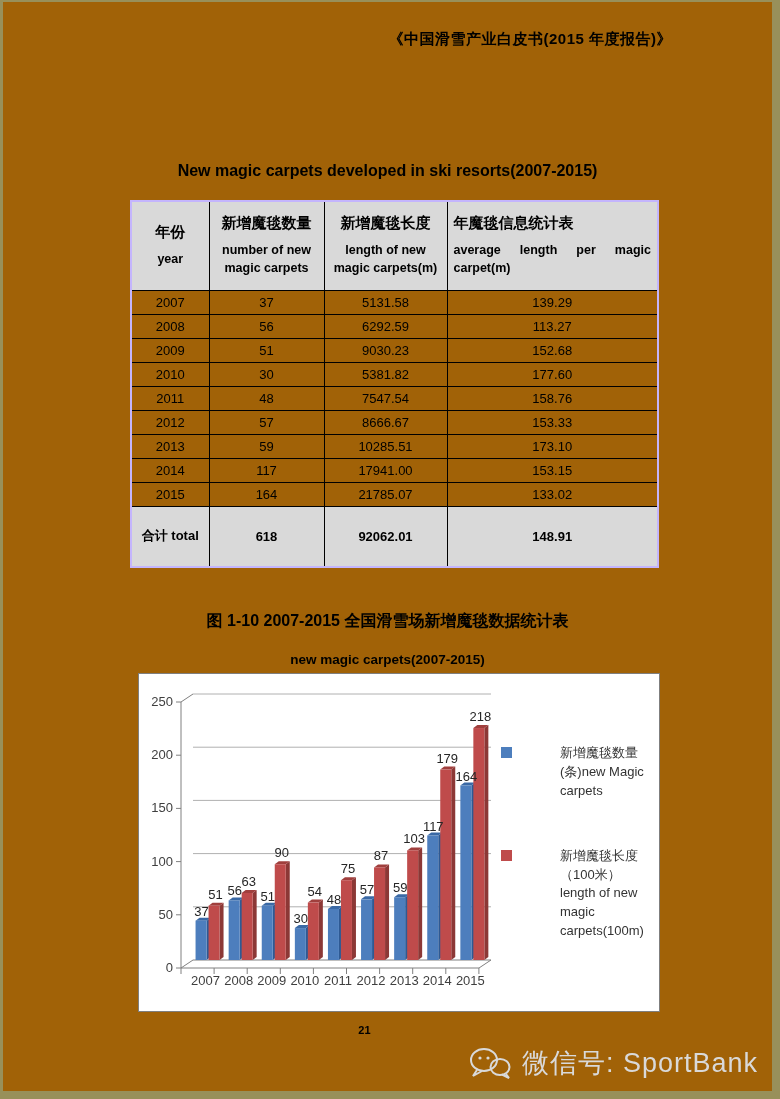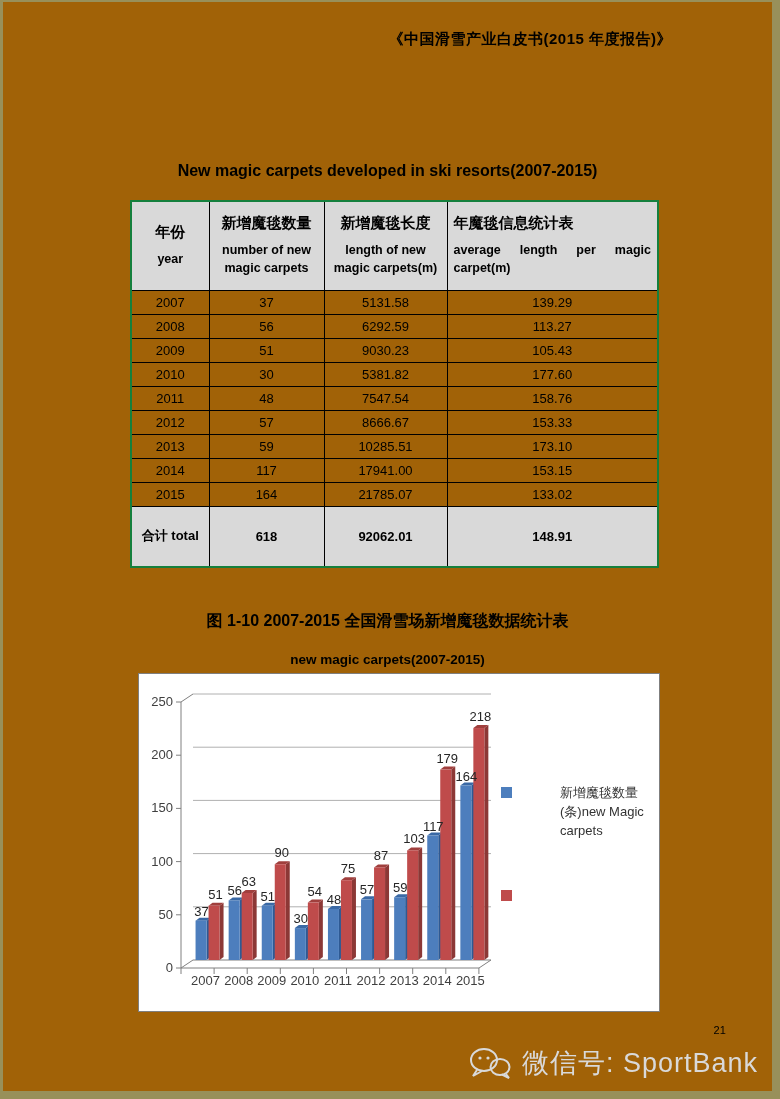--- a/index.html
+++ b/index.html
@@ -8,41 +8,41 @@
         border-style:solid;border-color:#98905a;border-width:2px 8px 8px 3px;overflow:hidden;}
 
   .doc-header{position:absolute;top:28px;right:100px;font-size:15px;font-weight:bold;letter-spacing:.5px;}
 
   .center-title{position:absolute;left:0;width:100%;text-align:center;font-weight:bold;}
   #table-title-cn{top:114px;font-size:16px;}
   #table-title-en{top:160px;font-size:16px;}
   #chart-title-cn{top:609px;font-size:16px;}
   #chart-subtitle{top:650px;font-size:13.5px;}
 
-  table.stats{position:absolute;left:127px;top:198px;border-collapse:collapse;border:2px solid #15803d;table-layout:fixed;}
+  table.stats{position:absolute;left:127px;top:198px;border-collapse:collapse;border:2px solid #c4b5fd;table-layout:fixed;}
   table.stats td,table.stats th{border:1px solid #000;padding:0 6px;box-sizing:border-box;}
   table.stats th{background:#d9d9d9;vertical-align:middle;font-weight:bold;height:89px;}
   .th-cn{font-size:15px;display:block;margin-bottom:8px;}
   .th-en{font-size:12.5px;display:block;line-height:1.5;}
   th.justify .th-en{text-align:justify;}
   table.stats td{height:24px;text-align:center;font-size:13px;}
   table.stats tr.total td{background:#d9d9d9;height:61px;font-weight:bold;}
   col.c0{width:78px;} col.c1{width:115px;} col.c2{width:123px;} col.c3{width:211px;}
 
   #chart-box{position:absolute;left:135px;top:671px;width:520px;height:337px;border:1px solid #7f7f7f;background:#fff;}
   #chart-svg{position:absolute;left:0;top:0;}
   .axis-lbl{font-family:"Liberation Sans",sans-serif;font-size:13px;fill:#3f3f3f;}
   .data-lbl{font-family:"Liberation Sans",sans-serif;font-size:13px;fill:#262626;}
 
   #legend{position:absolute;left:362px;top:0;width:155px;height:100%;display:flex;flex-direction:column;
           justify-content:center;gap:46px;}
   .legend-item{display:flex;align-items:flex-start;font-size:13px;line-height:1.45;color:#333;gap:43px;}
   .legend-swatch{flex:0 0 11px;width:11px;height:11px;margin:3px 5px 0 0;}
 
-  #page-num{position:absolute;left:0;top:1022px;width:94%;text-align:right;font-size:11px;font-weight:normal;}
+  #page-num{position:absolute;left:0;top:1022px;width:94%;text-align:center;font-size:11px;font-weight:bold;}
 
   #watermark{position:absolute;right:14px;bottom:10px;display:flex;align-items:center;gap:10px;
              color:#d9d9d9;font-size:27px;letter-spacing:1px;white-space:nowrap;}
 </style>
 </head>
 <body>
 
 <div id="page">
 
   <div class="doc-header">《中国滑雪产业白皮书(2015 年度报告)》</div>
@@ -86,21 +86,21 @@
         <tr>
           <td>2008</td>
           <td>56</td>
           <td>6292.59</td>
           <td>113.27</td>
         </tr>
         <tr>
           <td>2009</td>
           <td>51</td>
           <td>9030.23</td>
-          <td>105.43</td>
+          <td>152.68</td>
         </tr>
         <tr>
           <td>2010</td>
           <td>30</td>
           <td>5381.82</td>
           <td>177.60</td>
         </tr>
         <tr>
           <td>2011</td>
           <td>48</td>
@@ -260,20 +260,21 @@
         <text x="327.35" y="106.50399999999999" text-anchor="middle" class="data-lbl">164</text>
         <text x="341.35" y="47.048" text-anchor="middle" class="data-lbl">218</text>
       </svg>
     <div id="legend">
         <div class="legend-item">
           <span class="legend-swatch" style="background: rgb(77, 126, 189);"></span>
           <span>新增魔毯数量(条)new Magic carpets</span>
         </div>
         <div class="legend-item">
           <span class="legend-swatch" style="background: rgb(191, 75, 75);"></span>
+          <span>新增魔毯长度（100米）length of new magic carpets(100m)</span>
         </div>
       </div>
   </div>
 
   <div id="page-num">21</div>
 
   <div id="watermark">
     <svg width="44" height="34" viewBox="0 0 44 34" fill="none">
       <ellipse cx="16" cy="14" rx="13" ry="11" stroke="#d9d9d9" stroke-width="2"></ellipse>
       <path d="M9 24 L5 30 L14 25" stroke="#d9d9d9" stroke-width="2" fill="none"></path>

